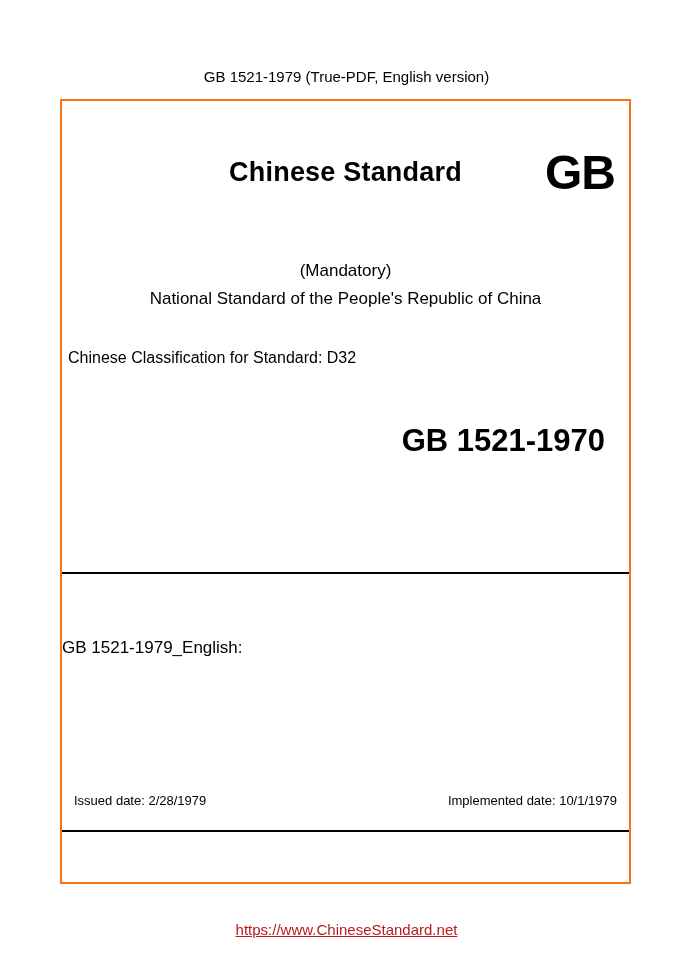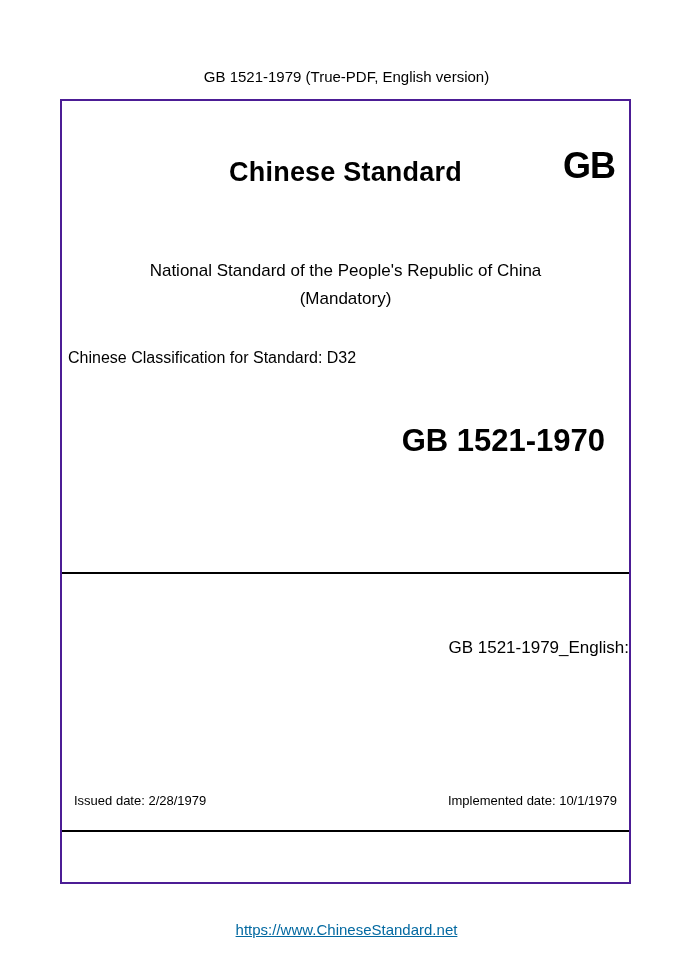--- a/index.html
+++ b/index.html
@@ -29,21 +29,21 @@
     text-align: center;
     font-size: 15px;
     color: #000;
   }
   .cover-box {
     position: absolute;
     left: 60px;
     top: 99px;
     width: 571px;
     height: 785px;
-    border: 2px solid #4c1d95;
+    border: 2px solid #f97316;
     box-sizing: border-box;
   }
   .upper-panel {
     position: relative;
     height: 473px;
     border-bottom: 2px solid #000;
     box-sizing: border-box;
   }
   .title-main {
     position: absolute;
@@ -52,21 +52,21 @@
     width: 100%;
     text-align: center;
     font-size: 27px;
     font-weight: bold;
     letter-spacing: 0.2px;
   }
   .gb-mark {
     position: absolute;
     top: 44px;
     right: 14px;
-    font-size: 36px;
+    font-size: 48px;
     font-weight: bold;
     letter-spacing: -1px;
   }
   .national-line {
     position: absolute;
     top: 156px;
     left: 0;
     width: 100%;
     text-align: center;
     font-size: 17px;
@@ -89,21 +89,21 @@
     position: relative;
     height: 258px;
     border-bottom: 2px solid #000;
     box-sizing: border-box;
   }
   .doc-title {
     position: absolute;
     top: 60px;
     left: 0;
     width: 100%;
-    text-align: right;
+    text-align: left;
     font-size: 17px;
     line-height: 28px;
   }
   .dates-row {
     position: absolute;
     bottom: 22px;
     left: 0;
     width: 100%;
     box-sizing: border-box;
     padding: 0 12px;
@@ -115,42 +115,42 @@
     height: 48px;
     box-sizing: border-box;
   }
   .site-url {
     position: absolute;
     top: 921px;
     left: 0;
     width: 693px;
     text-align: center;
     font-size: 15px;
-    color: #0369a1;
+    color: #b91c1c;
   }
   .site-url span {
     text-decoration: underline;
     cursor: pointer;
   }
 </style>
 </head>
 <body>
 
 <div class="page">
 
   <div class="top-caption">GB 1521-1979 (True-PDF, English version)</div>
 
   <div class="cover-box">
 
     <div class="upper-panel">
       <div class="title-main">Chinese Standard</div>
       <div class="gb-mark">GB</div>
       <div class="national-line">
+        <div>(Mandatory)</div>
         <div>National Standard of the People's Republic of China</div>
-        <div>(Mandatory)</div>
       </div>
       <div class="classification">Chinese Classification for Standard: D32</div>
       <div class="std-number">GB 1521-1970</div>
     </div>
 
     <div class="lower-panel">
       <div class="doc-title">
         <div>GB 1521-1979_English:</div>
       </div>
       <div class="dates-row">

